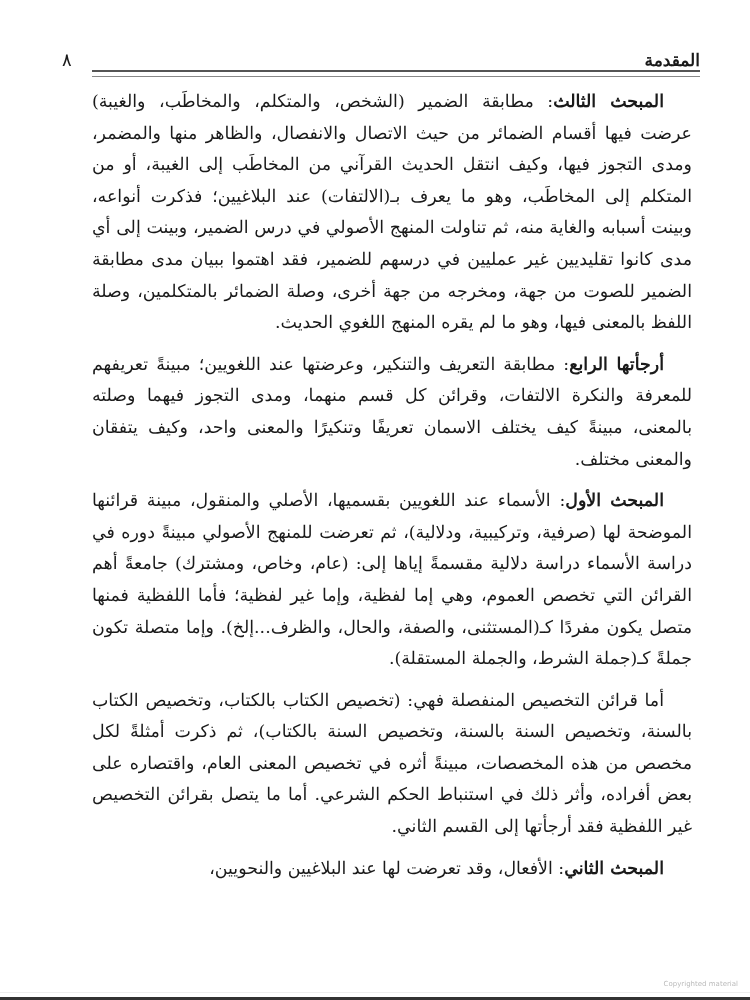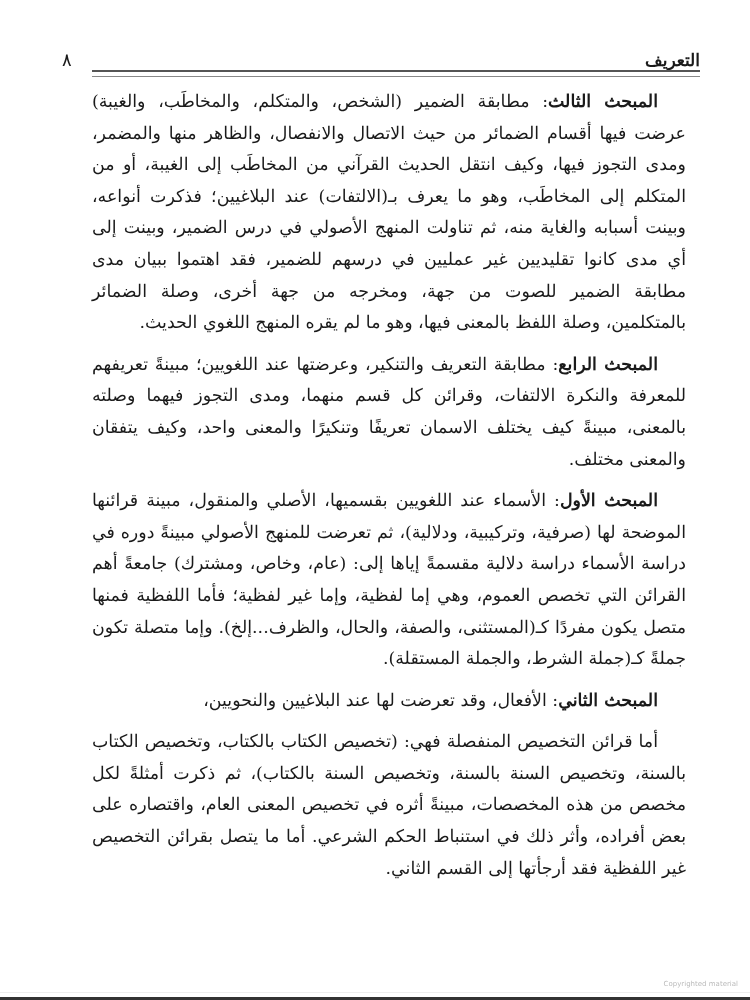--- a/index.html
+++ b/index.html
@@ -13,46 +13,46 @@
     display: flex; justify-content: space-between; align-items: flex-end;
     direction: ltr;
   }
   .header-title { font-size: 17px; font-weight: bold; direction: rtl; }
   .page-number { font-size: 18px; direction: rtl; }
   .header-rule {
     position: absolute; left: 92px; right: 50px; top: 70px; height: 4px;
     border-top: 2px solid #555; border-bottom: 1px solid #888;
   }
   .content {
-    position: absolute; left: 92px; right: 64px; top: 86px;
+    position: absolute; left: 92px; right: 58px; top: 86px;
     direction: rtl; text-align: justify; text-align-last: right;
     font-size: 17.4px; line-height: 31.6px;
   }
   .para { margin: 0 0 10px 0; text-indent: 28px; }
   .para .lead { font-weight: bold; }
   .para.chapter { text-align-last: right; text-indent: 28px; }
   .footer-note {
     position: absolute; right: 12px; bottom: 12px;
     font-family: "DejaVu Sans", sans-serif; font-size: 7px; color: #bbb; direction: ltr;
   }
   .footer-rule { position: absolute; left: 0; right: 0; bottom: 7px; border-top: 1px solid #eee; }
   .footer-bar { position: absolute; left: 0; right: 0; bottom: 0; height: 3px; background: #333; }
 </style>
 </head>
 <body>
 
 <div class="page-header">
   <span class="page-number">٨</span>
-  <span class="header-title">التعريف</span>
+  <span class="header-title">المقدمة</span>
 </div>
 <div class="header-rule"></div>
 
 <div class="content">
   <p class="para"><span class="lead">المبحث الثالث</span><span>: مطابقة الضمير (الشخص، والمتكلم، والمخاطَب، والغيبة) عرضت فيها أقسام الضمائر من حيث الاتصال والانفصال، والظاهر منها والمضمر، ومدى التجوز فيها، وكيف انتقل الحديث القرآني من المخاطَب إلى الغيبة، أو من المتكلم إلى المخاطَب، وهو ما يعرف بـ(الالتفات) عند البلاغيين؛ فذكرت أنواعه، وبينت أسبابه والغاية منه، ثم تناولت المنهج الأصولي في درس الضمير، وبينت إلى أي مدى كانوا تقليديين غير عمليين في درسهم للضمير، فقد اهتموا ببيان مدى مطابقة الضمير للصوت من جهة، ومخرجه من جهة أخرى، وصلة الضمائر بالمتكلمين، وصلة اللفظ بالمعنى فيها، وهو ما لم يقره المنهج اللغوي الحديث.</span></p>
-  <p class="para"><span class="lead">المبحث الرابع</span><span>: مطابقة التعريف والتنكير، وعرضتها عند اللغويين؛ مبينةً تعريفهم للمعرفة والنكرة الالتفات، وقرائن كل قسم منهما، ومدى التجوز فيهما وصلته بالمعنى، مبينةً كيف يختلف الاسمان تعريفًا وتنكيرًا والمعنى واحد، وكيف يتفقان والمعنى مختلف.</span></p>
+  <p class="para"><span class="lead">أرجأتها الرابع</span><span>: مطابقة التعريف والتنكير، وعرضتها عند اللغويين؛ مبينةً تعريفهم للمعرفة والنكرة الالتفات، وقرائن كل قسم منهما، ومدى التجوز فيهما وصلته بالمعنى، مبينةً كيف يختلف الاسمان تعريفًا وتنكيرًا والمعنى واحد، وكيف يتفقان والمعنى مختلف.</span></p>
   <p class="para"><span class="lead">المبحث الأول</span><span>: الأسماء عند اللغويين بقسميها، الأصلي والمنقول، مبينة قرائنها الموضحة لها (صرفية، وتركيبية، ودلالية)، ثم تعرضت للمنهج الأصولي مبينةً دوره في دراسة الأسماء دراسة دلالية مقسمةً إياها إلى: (عام، وخاص، ومشترك) جامعةً أهم القرائن التي تخصص العموم، وهي إما لفظية، وإما غير لفظية؛ فأما اللفظية فمنها متصل يكون مفردًا كـ(المستثنى، والصفة، والحال، والظرف...إلخ). وإما متصلة تكون جملةً كـ(جملة الشرط، والجملة المستقلة).</span></p>
+  <p class="para"><span class="lead"></span><span>أما قرائن التخصيص المنفصلة فهي: (تخصيص الكتاب بالكتاب، وتخصيص الكتاب بالسنة، وتخصيص السنة بالسنة، وتخصيص السنة بالكتاب)، ثم ذكرت أمثلةً لكل مخصص من هذه المخصصات، مبينةً أثره في تخصيص المعنى العام، واقتصاره على بعض أفراده، وأثر ذلك في استنباط الحكم الشرعي. أما ما يتصل بقرائن التخصيص غير اللفظية فقد أرجأتها إلى القسم الثاني.</span></p>
   <p class="para"><span class="lead">المبحث الثاني</span><span>: الأفعال، وقد تعرضت لها عند البلاغيين والنحويين،</span></p>
-  <p class="para"><span class="lead"></span><span>أما قرائن التخصيص المنفصلة فهي: (تخصيص الكتاب بالكتاب، وتخصيص الكتاب بالسنة، وتخصيص السنة بالسنة، وتخصيص السنة بالكتاب)، ثم ذكرت أمثلةً لكل مخصص من هذه المخصصات، مبينةً أثره في تخصيص المعنى العام، واقتصاره على بعض أفراده، وأثر ذلك في استنباط الحكم الشرعي. أما ما يتصل بقرائن التخصيص غير اللفظية فقد أرجأتها إلى القسم الثاني.</span></p>
 </div>
 
 <div class="footer-note">Copyrighted material</div>
 <div class="footer-rule"></div>
 <div class="footer-bar"></div>
 
 </body></html>

